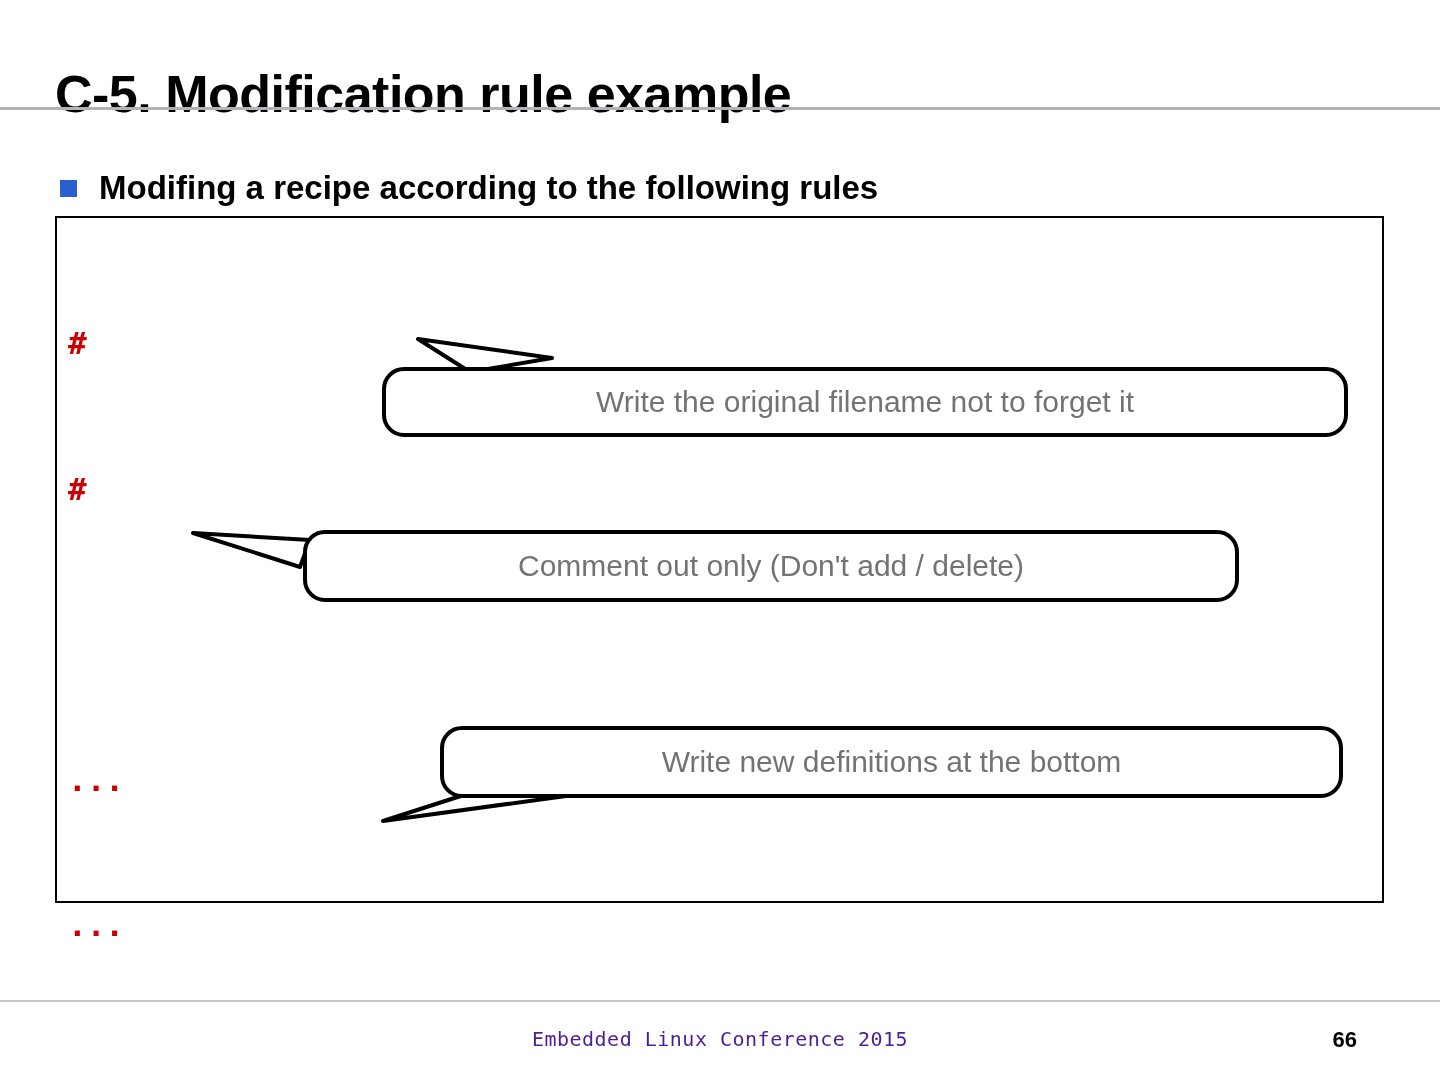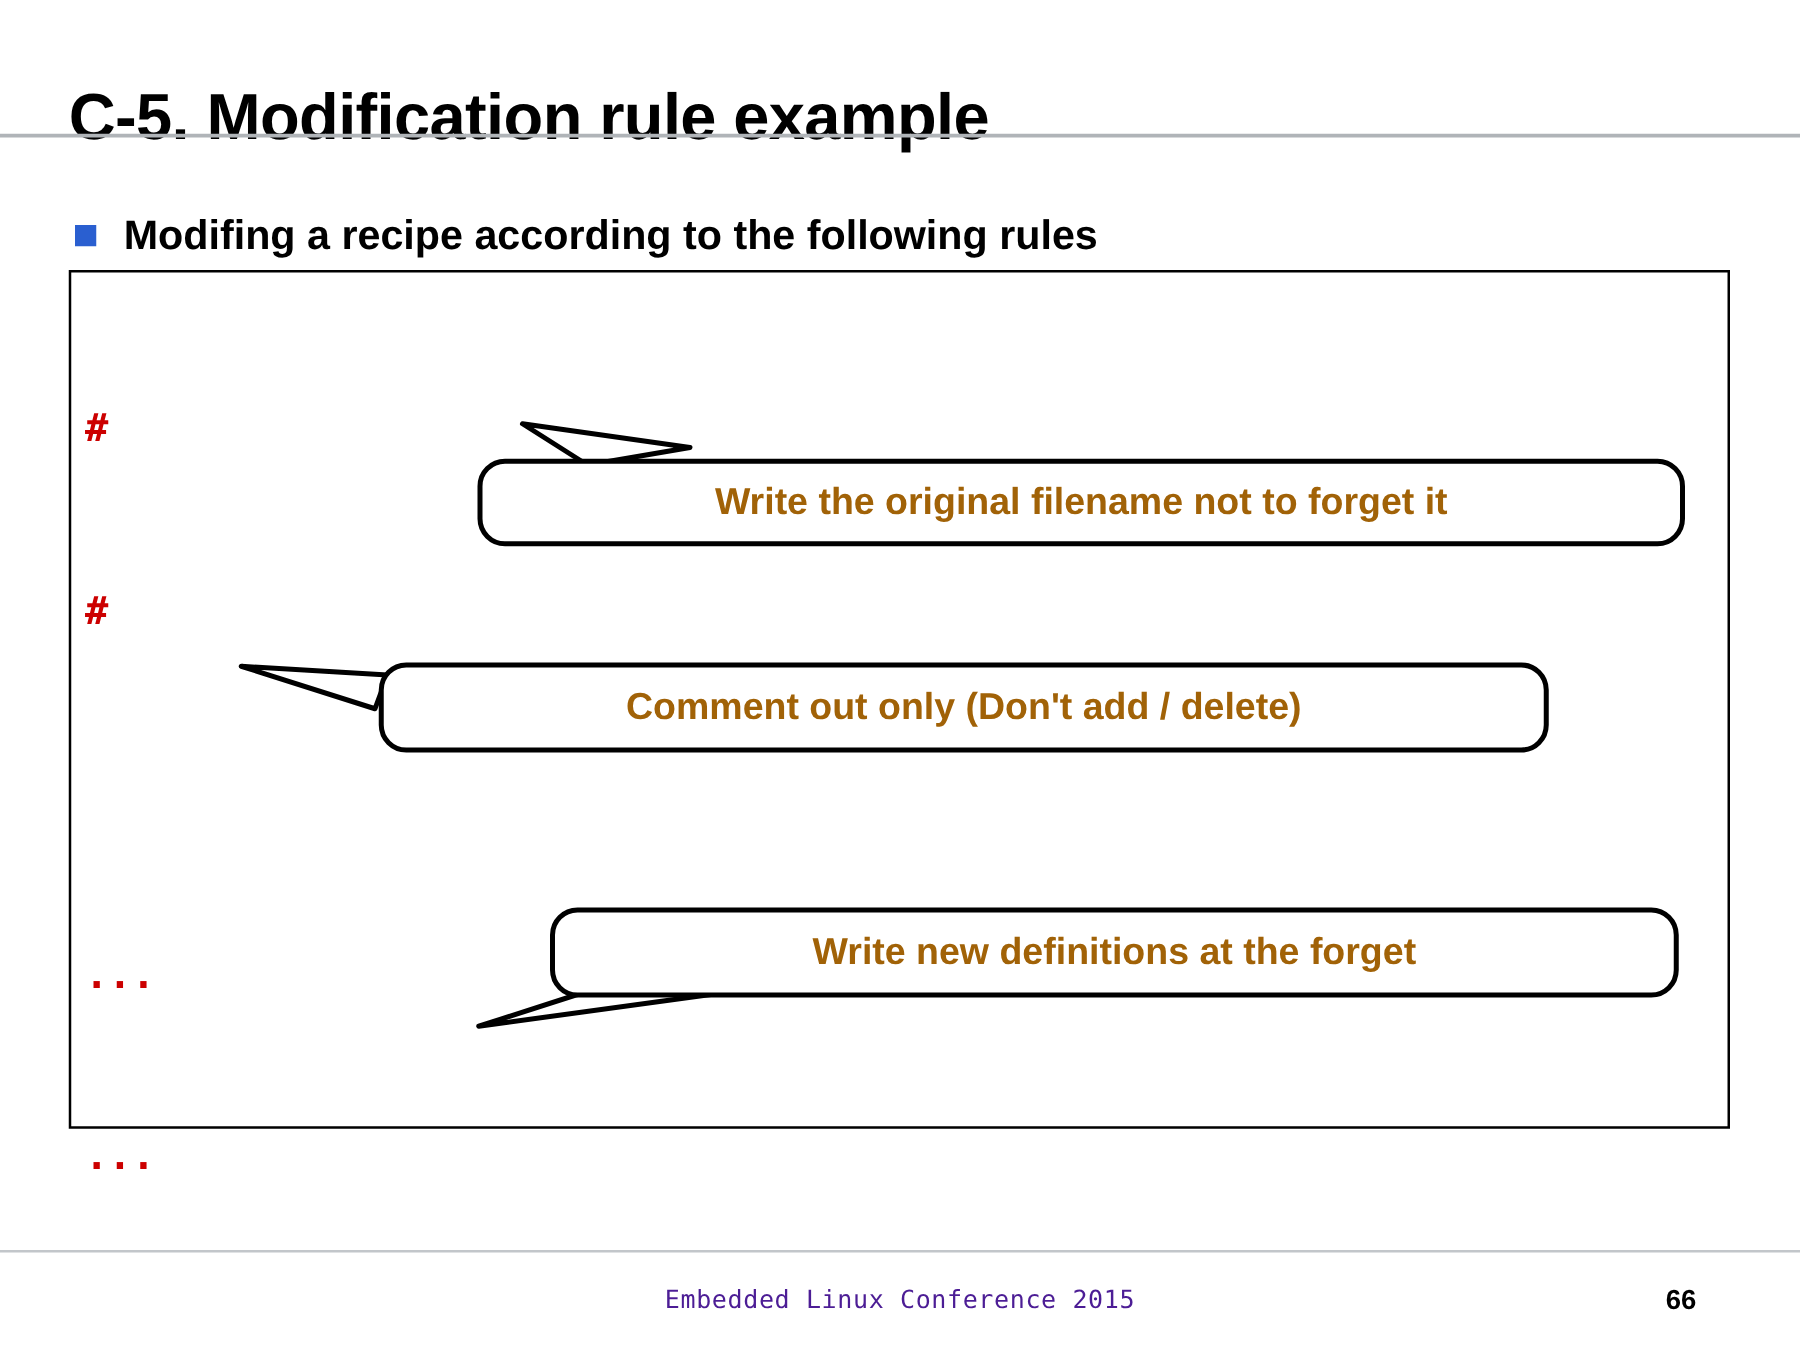--- a/index.html
+++ b/index.html
@@ -88,22 +88,22 @@
   
   .callout {
     position: absolute;
     border: 4px solid #000000;
     border-radius: 22px;
     background: #ffffff;
     display: flex;
     align-items: center;
     justify-content: center;
     font-size: 30px;
-    font-weight: bold;
-    color: #a16207;
+    font-weight: normal;
+    color: #737373;
     box-sizing: border-box;
     white-space: nowrap;
     z-index: 3;
   }
   #callout-1 { left: 382px; top: 367px;  width: 966px; height: 70px; }
   #callout-2 { left: 303px; top: 530px;  width: 936px; height: 72px; }
   #callout-3 { left: 440px; top: 726px;  width: 903px; height: 72px; }
 
   .tail-svg {
     position: absolute;
@@ -173,17 +173,17 @@
 </div>
 
 <svg class="tail-svg" viewBox="0 0 1440 1080">
   <polygon points="418,339 552,358 470,372" fill="#ffffff" stroke="#000000" stroke-width="4" stroke-linejoin="round"></polygon>
   <polygon points="193,533 310,540 300,567" fill="#ffffff" stroke="#000000" stroke-width="4" stroke-linejoin="round"></polygon>
   <polygon points="383,821 595,792 470,793" fill="#ffffff" stroke="#000000" stroke-width="4" stroke-linejoin="round"></polygon>
 </svg>
 
 <div class="callout" id="callout-1">Write the original filename not to forget it</div>
 <div class="callout" id="callout-2">Comment out only (Don't add / delete)</div>
-<div class="callout" id="callout-3">Write new definitions at the forget</div>
+<div class="callout" id="callout-3">Write new definitions at the bottom</div>
 
 <div class="footer-rule"></div>
 <div class="footer-text">Embedded Linux Conference 2015</div>
 <div class="page-number">66</div>
 
 </body></html>

